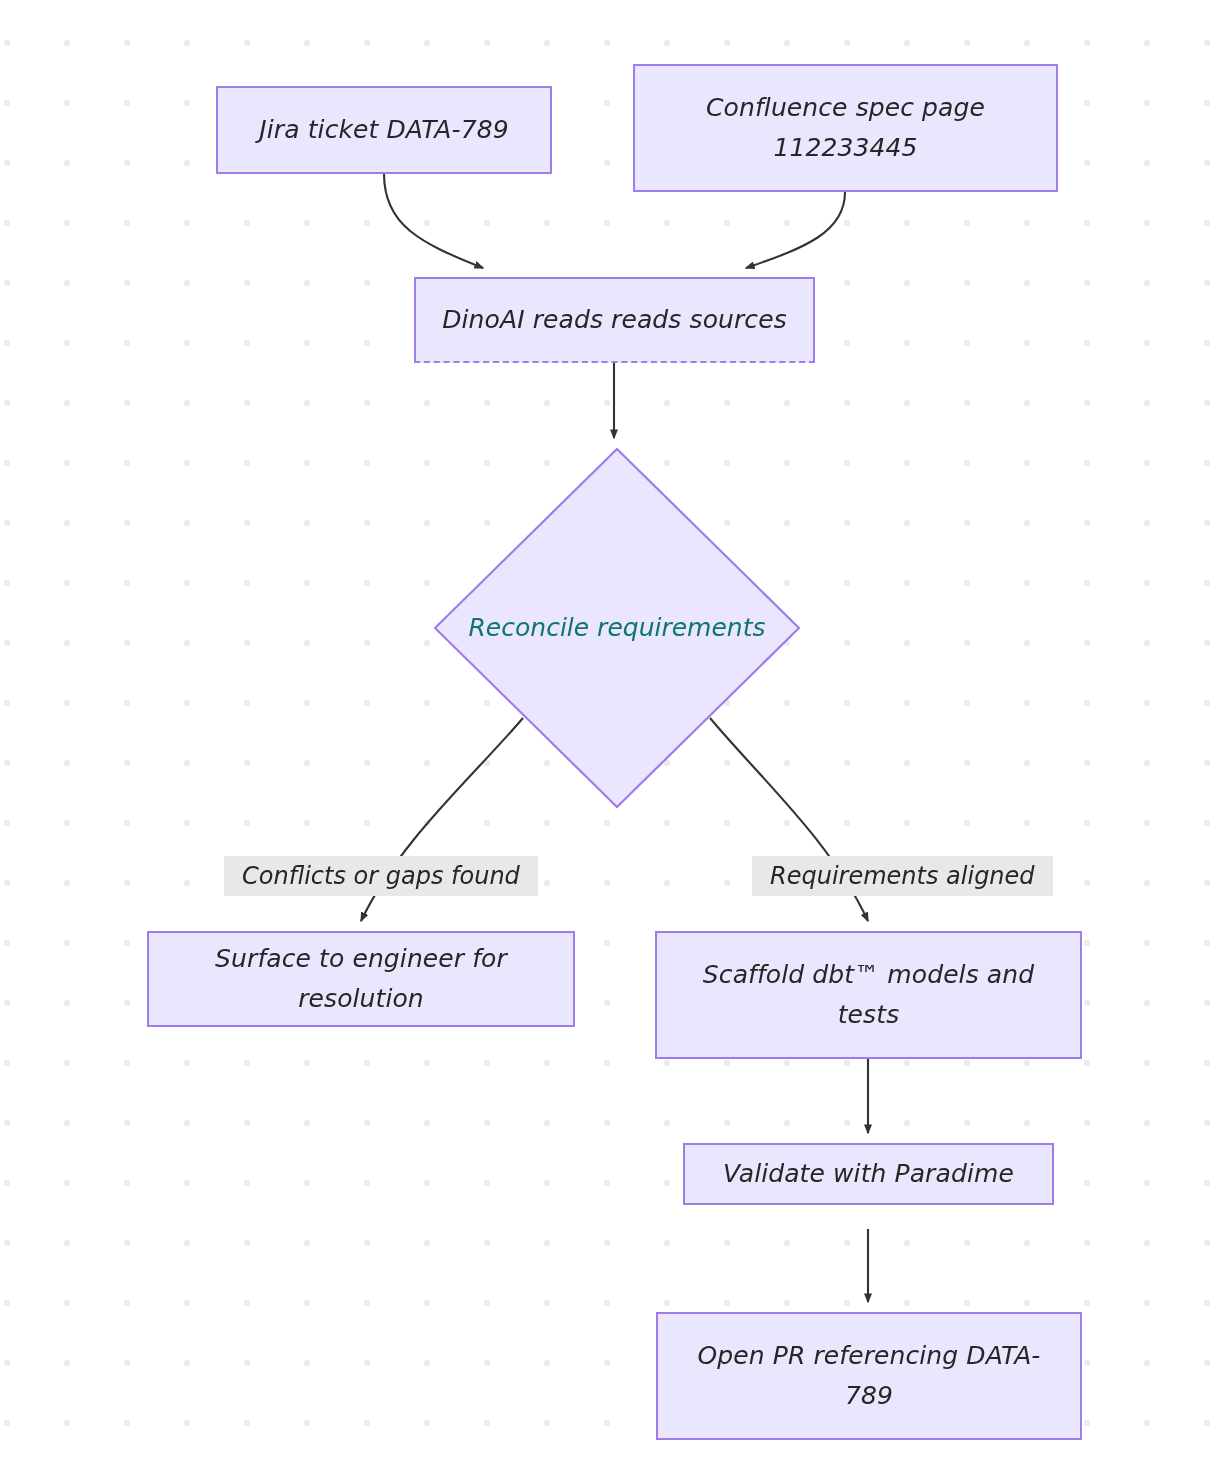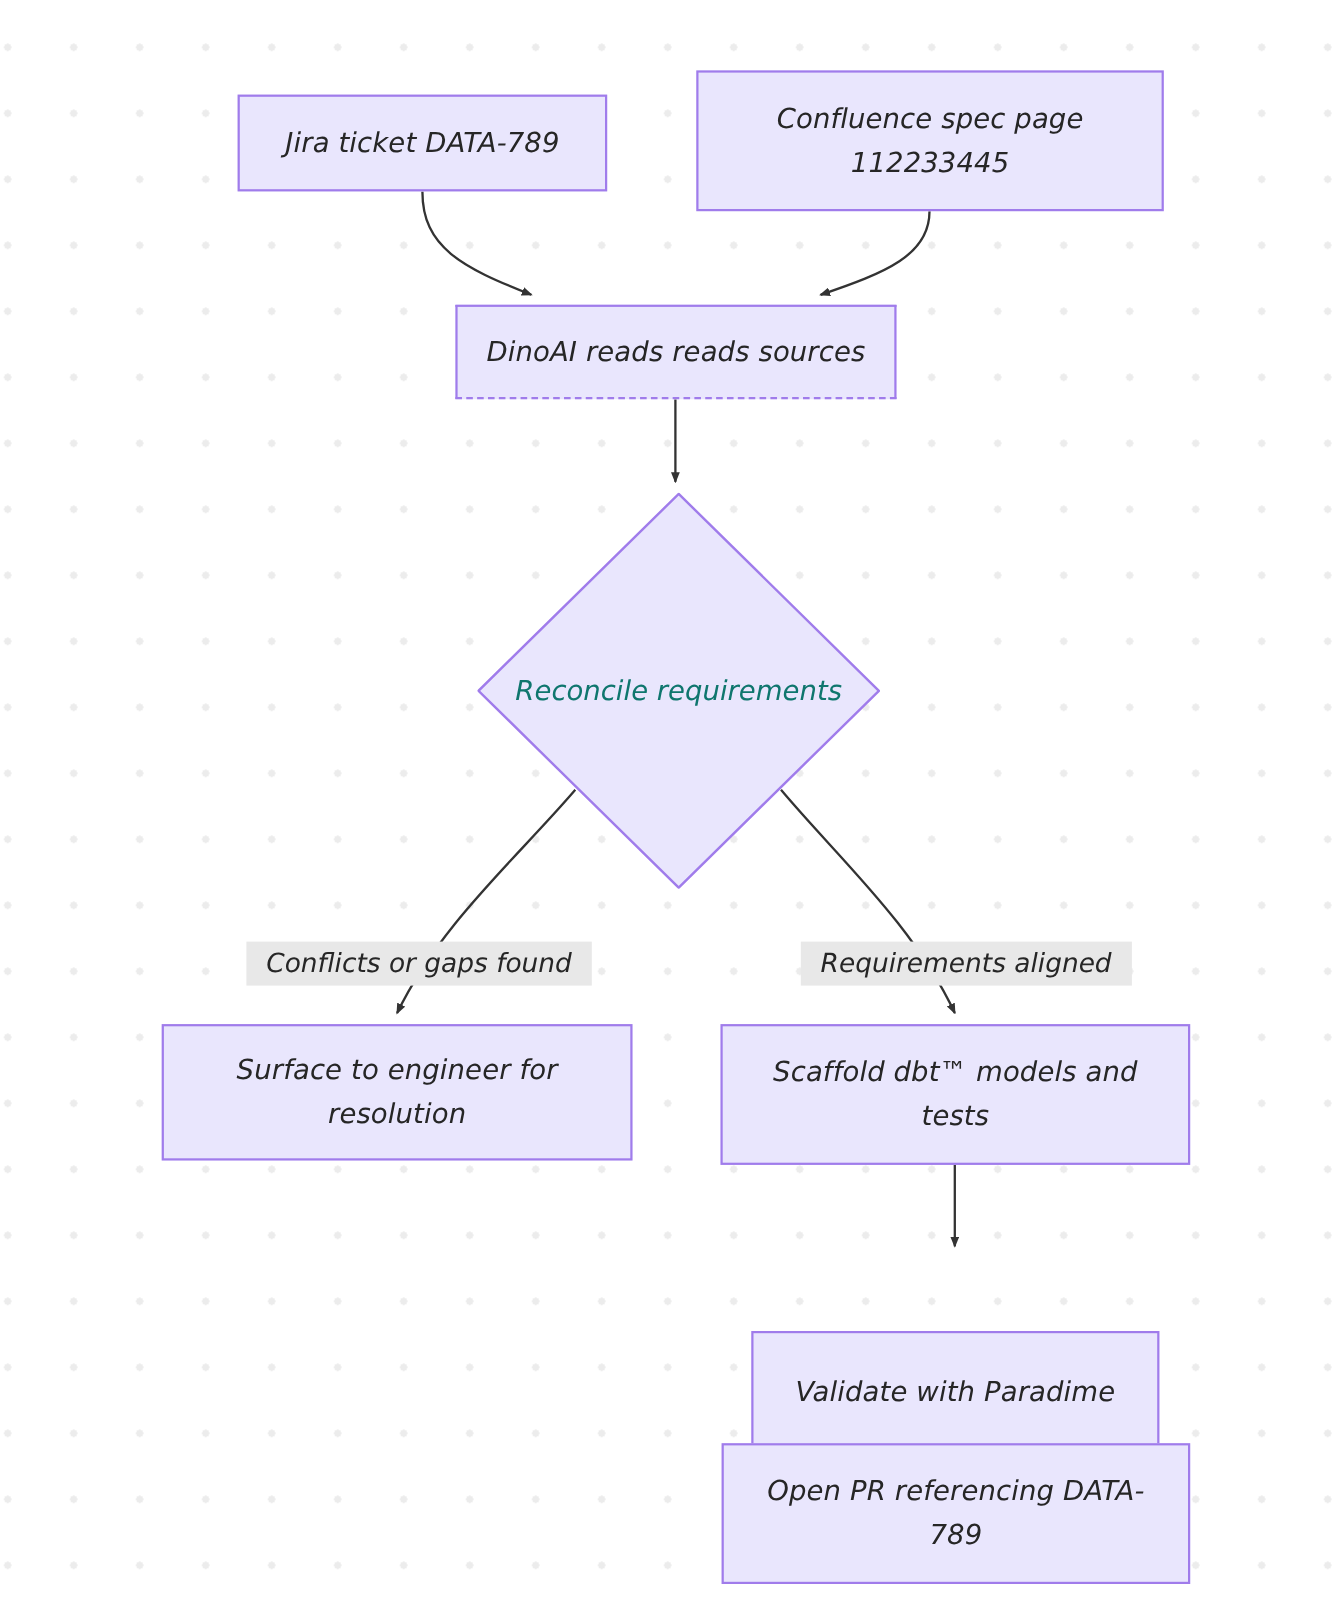--- a/index.html
+++ b/index.html
@@ -53,23 +53,23 @@
 
   .node-label {
     display: block;
     white-space: pre-line;
   }
 
   
   #node-jira        { left: 216px;  top: 86px;   width: 336px; height: 88px; }
   #node-confluence  { left: 633px;  top: 64px;   width: 425px; height: 128px; }
   #node-dinoai      { left: 414px;  top: 277px;  width: 401px; height: 86px;  border-bottom-style: dashed; }
-  #node-surface     { left: 147px;  top: 931px;  width: 428px; height: 124px; }
+  #node-surface     { left: 147px;  top: 931px;  width: 428px; height: 96px; }
   #node-scaffold    { left: 655px;  top: 931px;  width: 427px; height: 128px; }
-  #node-validate    { left: 683px;  top: 1210px; width: 371px; height: 112px; }
+  #node-validate    { left: 683px;  top: 1143px; width: 371px; height: 62px; }
   #node-openpr      { left: 656px;  top: 1312px; width: 426px; height: 128px; }
 
   
   #node-decision {
     position: absolute;
     left: 434px;
     top: 448px;
     width: 366px;
     height: 360px;
   }
@@ -96,21 +96,21 @@
   .edge-label {
     position: absolute;
     background: #e8e8e8;
     color: #262626;
     font-size: 24px;
     line-height: 1.5;
     padding: 2px 18px;
     white-space: nowrap;
   }
   #edge-label-left  { left: 224px; top: 856px; }
-  #edge-label-right { left: 728px; top: 856px; }
+  #edge-label-right { left: 752px; top: 856px; }
 </style>
 </head>
 <body>
 
 <div id="flow-canvas">
 
   <svg class="edge-layer" viewBox="0 0 1222 1470" xmlns="http://www.w3.org/2000/svg">
     <defs>
       <marker id="arrowhead" markerWidth="10" markerHeight="8" refX="8.6" refY="4" orient="auto" markerUnits="userSpaceOnUse">
         <path d="M0,0 L10,4 L0,8 z" fill="#333333"></path>

